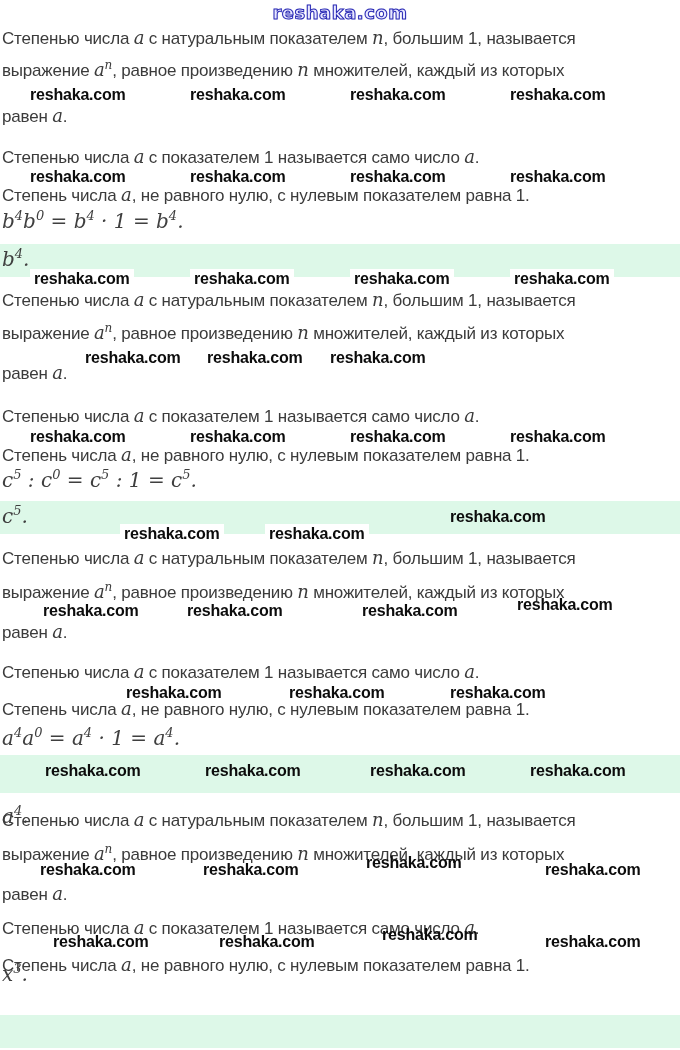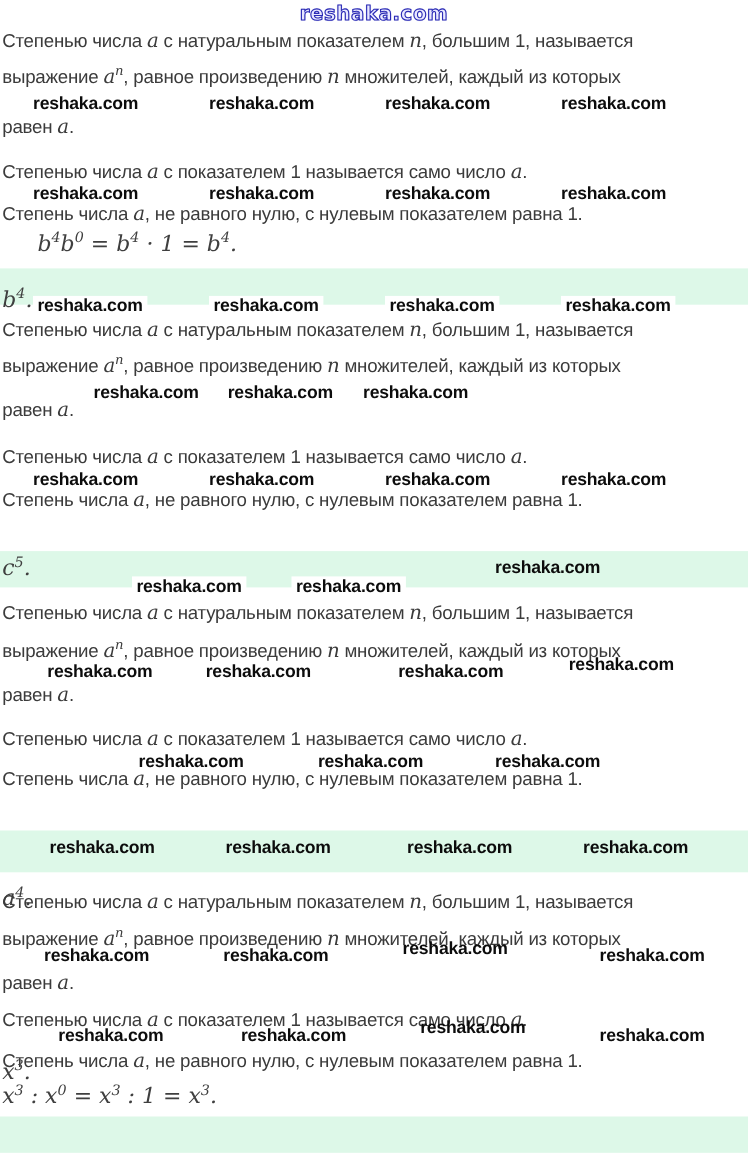--- a/index.html
+++ b/index.html
@@ -87,43 +87,44 @@
 
 <div class="page">
   <div class="header-watermark">reshaka.com</div>
 
 <div class="green-band" style="top: 244px; height: 33px;"></div>
     <div class="text-line" style="top: 28px;"><span>Степенью числа </span><span class="var">a</span><span> с натуральным показателем </span><span class="var">n</span><span>, большим 1, называется</span></div>
     <div class="text-line" style="top: 60px;"><span>выражение </span><span class="var">a</span><span class="sup">n</span><span>, равное произведению </span><span class="var">n</span><span> множителей, каждый из которых</span></div>
     <div class="text-line" style="top: 106px;"><span>равен </span><span class="var">a</span><span>.</span></div>
     <div class="text-line" style="top: 147px;"><span>Степенью числа </span><span class="var">a</span><span> с показателем 1 называется само число </span><span class="var">a</span><span>.</span></div>
     <div class="text-line" style="top: 185px;"><span>Степень числа </span><span class="var">a</span><span>, не равного нулю, с нулевым показателем равна 1.</span></div>
-    <div class="formula" style="top: 209px; margin-left: 32px;"><span>b</span><span class="sup">4</span><span>b</span><span class="sup">0</span><span> = </span><span>b</span><span class="sup">4</span><span> · 1 = </span><span>b</span><span class="sup">4</span><span>.</span></div>
-    <div class="answer" style="top: 260px;"><span>b</span><span class="sup">4</span><span>.</span></div>
+    <div class="formula" style="top: 209px;"><span>b</span><span class="sup">4</span><span>b</span><span class="sup">0</span><span> = </span><span>b</span><span class="sup">4</span><span> · 1 = </span><span>b</span><span class="sup">4</span><span>.</span></div>
+    <div class="answer" style="top: 247px;"><span>b</span><span class="sup">4</span><span>.</span></div>
     <div class="green-band" style="top: 501px; height: 33px;"></div>
     <div class="text-line" style="top: 290px;"><span>Степенью числа </span><span class="var">a</span><span> с натуральным показателем </span><span class="var">n</span><span>, большим 1, называется</span></div>
     <div class="text-line" style="top: 323px;"><span>выражение </span><span class="var">a</span><span class="sup">n</span><span>, равное произведению </span><span class="var">n</span><span> множителей, каждый из которых</span></div>
     <div class="text-line" style="top: 363px;"><span>равен </span><span class="var">a</span><span>.</span></div>
     <div class="text-line" style="top: 406px;"><span>Степенью числа </span><span class="var">a</span><span> с показателем 1 называется само число </span><span class="var">a</span><span>.</span></div>
     <div class="text-line" style="top: 445px;"><span>Степень числа </span><span class="var">a</span><span>, не равного нулю, с нулевым показателем равна 1.</span></div>
+    <div class="formula" style="top: 468px;"><span>c</span><span class="sup">5</span><span> : </span><span>c</span><span class="sup">0</span><span> = </span><span>c</span><span class="sup">5</span><span> : 1 = </span><span>c</span><span class="sup">5</span><span>.</span></div>
     <div class="answer" style="top: 504px;"><span>c</span><span class="sup">5</span><span>.</span></div>
     <div class="green-band" style="top: 755px; height: 38px;"></div>
     <div class="text-line" style="top: 548px;"><span>Степенью числа </span><span class="var">a</span><span> с натуральным показателем </span><span class="var">n</span><span>, большим 1, называется</span></div>
     <div class="text-line" style="top: 582px;"><span>выражение </span><span class="var">a</span><span class="sup">n</span><span>, равное произведению </span><span class="var">n</span><span> множителей, каждый из которых</span></div>
     <div class="text-line" style="top: 622px;"><span>равен </span><span class="var">a</span><span>.</span></div>
     <div class="text-line" style="top: 662px;"><span>Степенью числа </span><span class="var">a</span><span> с показателем 1 называется само число </span><span class="var">a</span><span>.</span></div>
     <div class="text-line" style="top: 699px;"><span>Степень числа </span><span class="var">a</span><span>, не равного нулю, с нулевым показателем равна 1.</span></div>
+    <div class="formula" style="top: 726px;"><span>a</span><span class="sup">4</span><span>a</span><span class="sup">0</span><span> = </span><span>a</span><span class="sup">4</span><span> · 1 = </span><span>a</span><span class="sup">4</span><span>.</span></div>
     <div class="answer" style="top: 804px;"><span>a</span><span class="sup">4</span><span>.</span></div>
     <div class="green-band" style="top: 1015px; height: 33px;"></div>
     <div class="text-line" style="top: 810px;"><span>Степенью числа </span><span class="var">a</span><span> с натуральным показателем </span><span class="var">n</span><span>, большим 1, называется</span></div>
     <div class="text-line" style="top: 844px;"><span>выражение </span><span class="var">a</span><span class="sup">n</span><span>, равное произведению </span><span class="var">n</span><span> множителей, каждый из которых</span></div>
     <div class="text-line" style="top: 884px;"><span>равен </span><span class="var">a</span><span>.</span></div>
     <div class="text-line" style="top: 918px;"><span>Степенью числа </span><span class="var">a</span><span> с показателем 1 называется само число </span><span class="var">a</span><span>.</span></div>
     <div class="text-line" style="top: 955px;"><span>Степень числа </span><span class="var">a</span><span>, не равного нулю, с нулевым показателем равна 1.</span></div>
-    <div class="formula" style="top: 984px;"><span>x</span><span class="sup">3</span><span> : </span><span>x</span><span class="sup">0</span><span> = </span><span>x</span><span class="sup">3</span><span> : 1 = </span><span>x</span><span class="sup">3</span><span>.</span></div>
     <div class="answer" style="top: 962px;"><span>x</span><span class="sup">3</span><span>.</span></div>
     <div class="wm" style="left: 30px; top: 86px;">reshaka.com</div>
     <div class="wm" style="left: 190px; top: 86px;">reshaka.com</div>
     <div class="wm" style="left: 350px; top: 86px;">reshaka.com</div>
     <div class="wm" style="left: 510px; top: 86px;">reshaka.com</div>
     <div class="wm" style="left: 30px; top: 168px;">reshaka.com</div>
     <div class="wm" style="left: 190px; top: 168px;">reshaka.com</div>
     <div class="wm" style="left: 350px; top: 168px;">reshaka.com</div>
     <div class="wm" style="left: 510px; top: 168px;">reshaka.com</div>
     <div class="wm whitebox" style="left: 30px; top: 269px;">reshaka.com</div>

